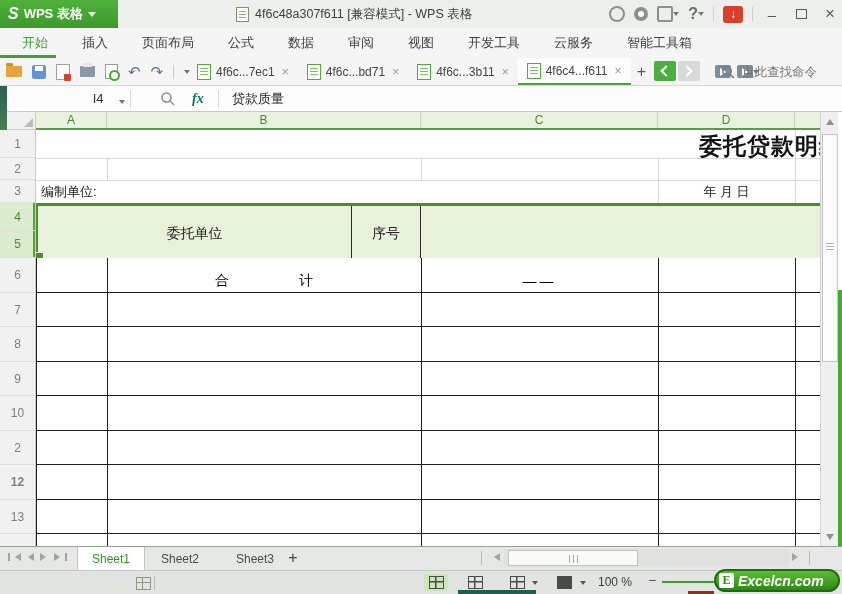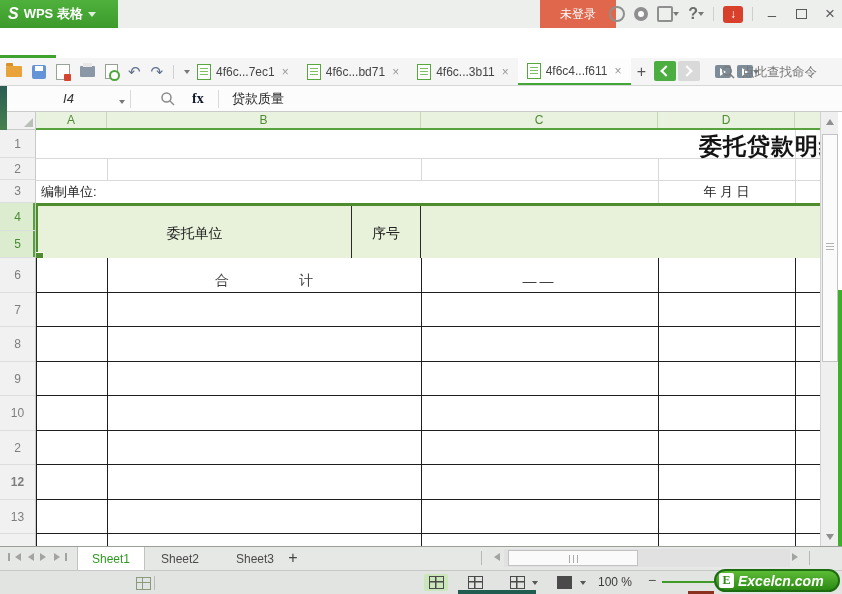--- a/index.html
+++ b/index.html
@@ -65,23 +65,23 @@
   .chev.l{transform:rotate(45deg);margin-left:3px;}
   .chev.r{transform:rotate(-135deg);margin-right:3px;}
   .mon-ic{width:16px;height:13px;background:#7d8c99;border-radius:2px;position:relative;}
   .mon-ic i{position:absolute;left:5px;top:3px;width:0;height:0;border:4px solid transparent;border-left:6px solid #fff;}
   #cmd-search{right:6px;top:58px;height:27px;display:flex;align-items:center;gap:5px;}
   #cmd-search input{border:none;background:transparent;outline:none;font-size:12.5px;color:#8a8a8a;width:92px;font-family:inherit;}
 
   
   #formulabar{left:0;top:86px;width:842px;height:26px;background:#fbfcfb;border-bottom:1px solid #c9cbc9;}
   #namebox{left:7px;top:86px;width:123px;height:25px;}
-  #namebox input{width:70px;border:none;background:transparent;outline:none;font-size:13px;color:#333;text-align:center;font-family:inherit;font-style:italic;}
+  #namebox input{width:70px;border:none;background:transparent;outline:none;font-size:13px;color:#333;text-align:right;font-family:inherit;}
   .vdiv{width:1px;height:18px;background:#d9d9d9;position:absolute;top:90px;}
-  .fx{font-family:"Liberation Serif","DejaVu Serif",serif;font-size:14px;color:#0f172a;font-weight:bold;}
+  .fx{font-family:"Liberation Serif","DejaVu Serif",serif;font-style:italic;font-size:14px;color:#0f766e;font-weight:bold;}
   #formula-value{left:232px;top:86px;height:25px;display:flex;align-items:center;font-size:13px;color:#1f1f1f;}
 
   
   #corner{left:0;top:112px;width:36px;height:18px;background:#f0f1f0;border-right:1px solid #c9cbc9;border-bottom:1px solid #c9cbc9;}
   #corner .tri{position:absolute;right:2px;bottom:2px;width:0;height:0;border-left:9px solid transparent;border-bottom:9px solid #b9beb9;}
   #colheaders{left:36px;top:112px;width:784px;height:18px;background:#e9f2de;border-bottom:2px solid #58a23d;display:flex;}
   .colhdr{border-right:1px solid #c9d6bb;color:#4f8a35;font-size:12px;display:flex;align-items:center;justify-content:center;box-sizing:border-box;}
   #rowheaders{left:0;top:130px;width:36px;height:416px;background:#f0f1f0;border-right:1px solid #c9cbc9;}
   .rowhdr{position:absolute;left:0;width:35px;display:flex;align-items:center;justify-content:center;
           color:#7e7e7e;font-size:12px;border-bottom:1px solid #dcdedc;box-sizing:border-box;}
@@ -98,21 +98,21 @@
   .band-cell{display:flex;align-items:center;justify-content:center;font-size:14px;color:#222;
         border-right:1px solid #2a2a2a;box-sizing:border-box;}
   #fill-handle{position:absolute;left:-1px;top:122px;width:7px;height:7px;background:#4f8c2d;border:1px solid #fff;}
   #grid-body{position:absolute;left:0;top:128px;width:784px;height:288px;display:grid;
        grid-template-columns:71px 314px 237px 137px 25px;
        grid-template-rows:35px 34px 35px 34px 35px 34px 35px 34px 12px;
        border-left:1px solid #1e1e1e;}
   .gcell{border-right:1px solid #1e1e1e;border-bottom:1px solid #1e1e1e;background:#fff;}
   .gcell:nth-child(n+41){border-bottom:none;}
   .total-text{position:absolute;top:128px;height:45px;display:flex;align-items:center;justify-content:center;
-       font-size:14px;color:#404040;white-space:pre;}
+       font-size:14px;color:#000000;white-space:pre;}
 
   
   #vscroll{left:820px;top:112px;width:18px;height:434px;background:#efefef;border-left:1px solid #d2d2d2;}
   .sb-btn{position:absolute;left:0;width:18px;height:18px;display:flex;align-items:center;justify-content:center;}
   .tri-up{width:0;height:0;border:4px solid transparent;border-bottom:6px solid #8f8f8f;margin-bottom:3px;}
   .tri-down{width:0;height:0;border:4px solid transparent;border-top:6px solid #8f8f8f;margin-top:3px;}
   #vthumb{position:absolute;left:1px;top:22px;width:14px;height:226px;background:#fbfbfb;border:1px solid #c4c4c4;}
   #vthumb i{position:absolute;left:3px;top:108px;width:8px;height:8px;
      background:repeating-linear-gradient(#b3b3b3 0 1px,transparent 1px 3px);}
   #edge-green{left:838px;top:290px;width:4px;height:256px;background:#3fae2b;}
@@ -163,21 +163,26 @@
 <body>
 
 <div id="app">
 
   <div id="titlebar" class="abs">
     <div id="wps-logo" class="abs">
       <span class="s-glyph">S</span>
       <span>WPS 表格</span>
       <span class="tri-dn"></span>
     </div>
-    <div id="login-btn" class="abs ctr">未登录</div>
+    <div id="doc-title-grp" class="abs">
+      <span class="page-ic">
+          <i></i>
+        </span>
+      <span>4f6c48a307f611 [兼容模式] - WPS 表格</span>
+    </div>
     <div id="tb-icons" class="abs">
       <span class="ring"></span>
       <span class="dot-circle">
           <i></i>
         </span>
       <span class="flex">
           <span class="sq-ic"></span>
           <span class="mini-caret"></span>
         </span>
       <span class="flex">
@@ -190,20 +195,32 @@
         </span>
       <span class="tb-div"></span>
       <span class="winbtn ctr">–</span>
       <span class="winbtn ctr">
           <span class="max-glyph"></span>
         </span>
       <span class="winbtn ctr" style="font-size:17px;">×</span>
     </div>
   </div>
 
+  <div id="menubar" class="abs">
+    <span class="menu-item active">开始</span>
+    <span class="menu-item">插入</span>
+    <span class="menu-item">页面布局</span>
+    <span class="menu-item">公式</span>
+    <span class="menu-item">数据</span>
+    <span class="menu-item">审阅</span>
+    <span class="menu-item">视图</span>
+    <span class="menu-item">开发工具</span>
+    <span class="menu-item">云服务</span>
+    <span class="menu-item">智能工具箱</span>
+  </div>
   <div id="menu-underline" class="abs"></div>
 
   <div id="toolbar" class="abs"></div>
   <div id="quick-icons" class="abs">
     <span class="ic-folder">
         <i></i>
       </span>
     <span class="ic-save">
         <i></i>
       </span>

